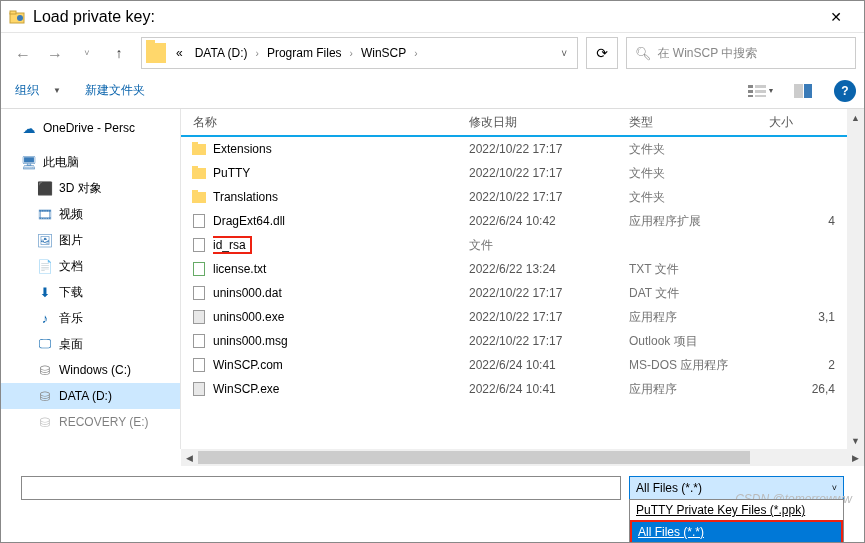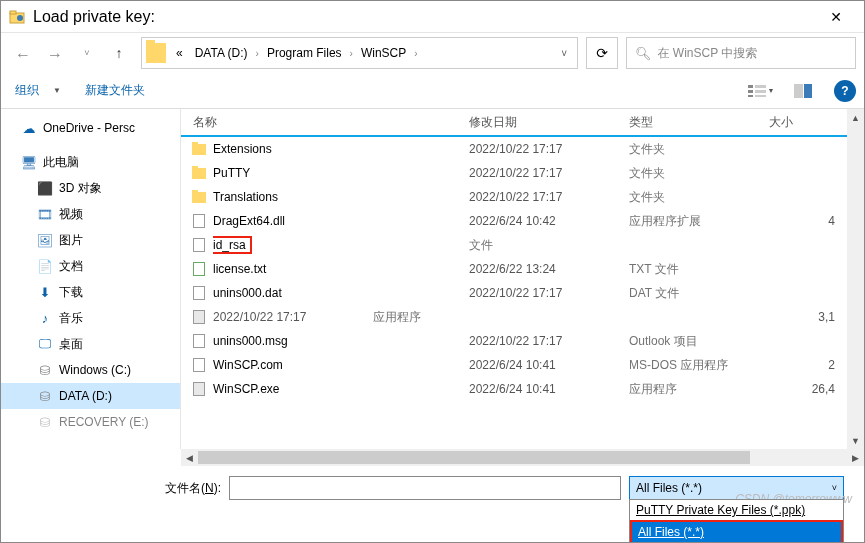--- a/index.html
+++ b/index.html
@@ -268,20 +268,21 @@
           </span>
           <span class="fname">unins000.dat</span>
           <span class="fdate">2022/10/22 17:17</span>
           <span class="ftype">DAT 文件</span>
           <span class="fsize"></span>
         </div>
         <div class="row">
           <span class="ficon">
             <div class="file-ic exe"></div>
           </span>
+          <span class="fname">unins000.exe</span>
           <span class="fdate">2022/10/22 17:17</span>
           <span class="ftype">应用程序</span>
           <span class="fsize">3,1</span>
         </div>
         <div class="row">
           <span class="ficon">
             <div class="file-ic"></div>
           </span>
           <span class="fname">unins000.msg</span>
           <span class="fdate">2022/10/22 17:17</span>
@@ -319,23 +320,20 @@
 <div class="hscroll">
   <div class="sbtn">◀</div>
   <div class="htrack">
       <div class="hthumb"></div>
     </div>
   <div class="sbtn">▶</div>
 </div>
 
 <div class="footer">
   <div class="filerow">
-    <div class="filelabel">
-      <span>文件名(</span><span class="ul">N</span><span>):</span>
-    </div>
     <input class="fileinput" value="" style="">
     <div class="filetype-wrap">
       <div class="filetype">
         <span>All Files (*.*)</span>
         <span class="chev">˅</span>
       </div>
       <div class="dropdown-open">
         <div class="opt">PuTTY Private Key Files (*.ppk)</div>
         <div class="optbox">
           <div class="opt sel">All Files (*.*)</div>

